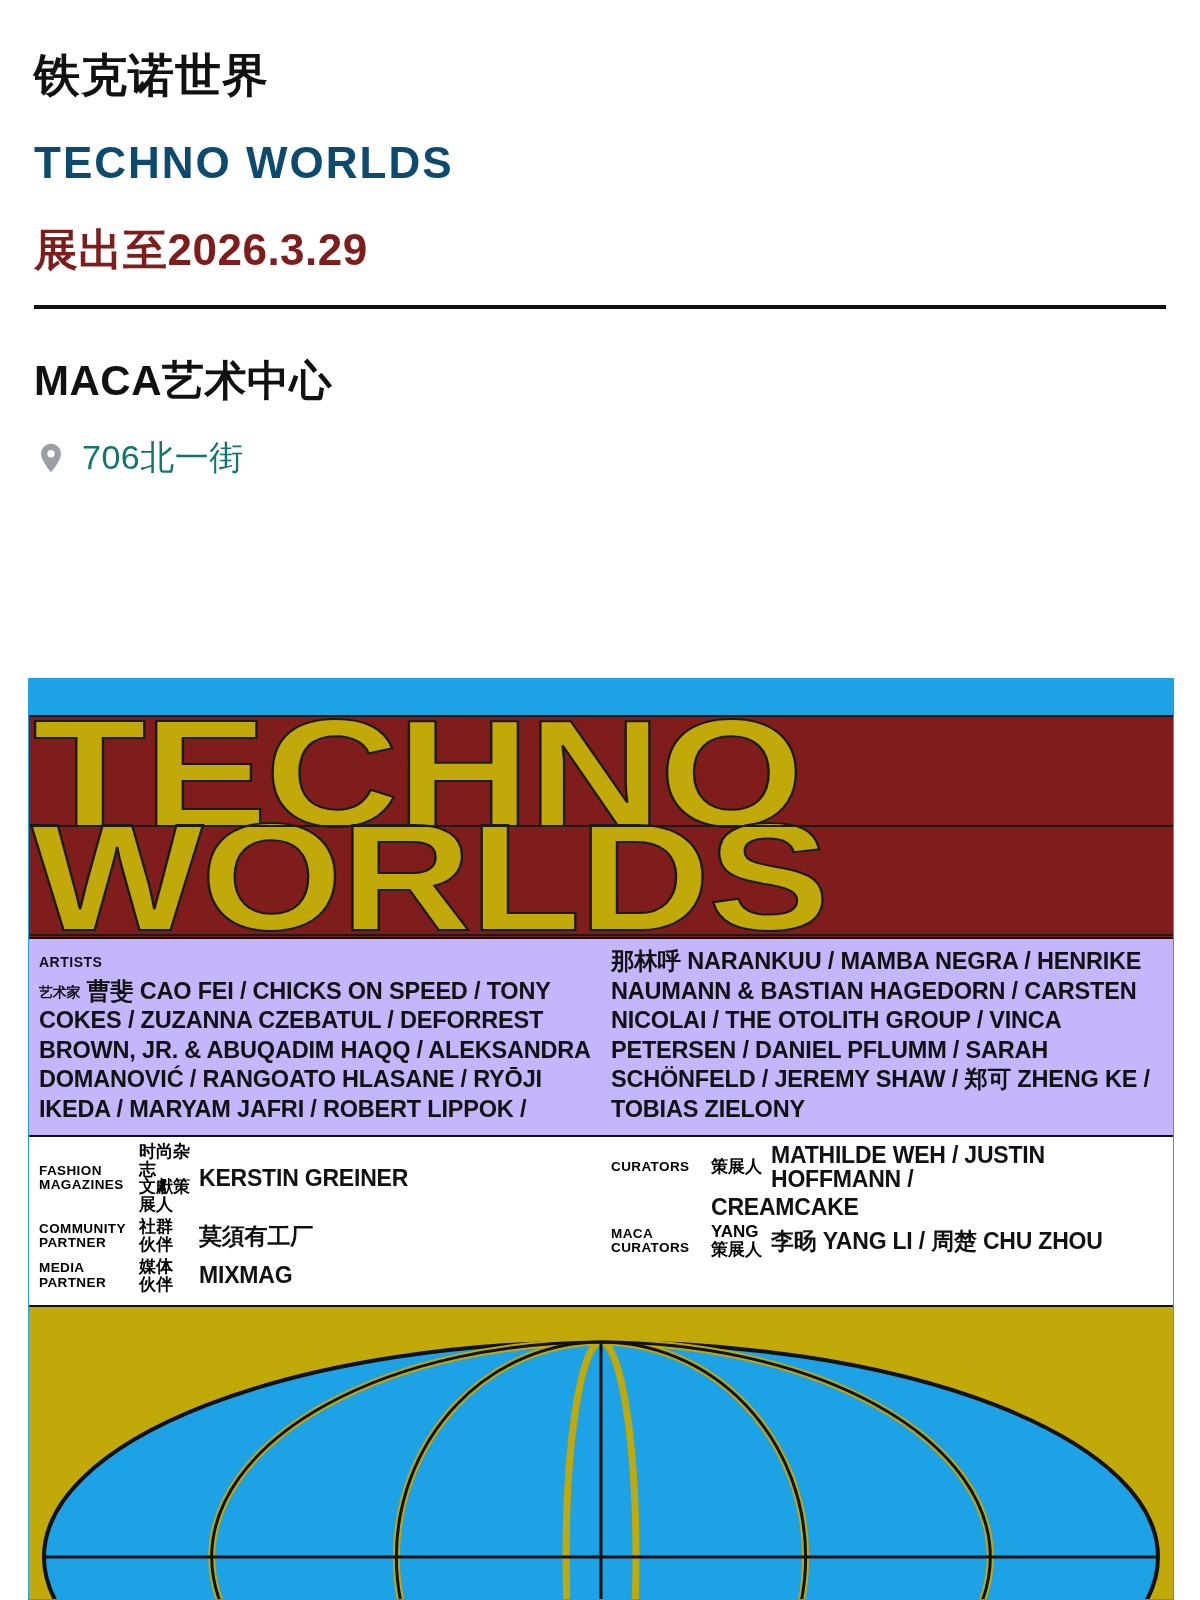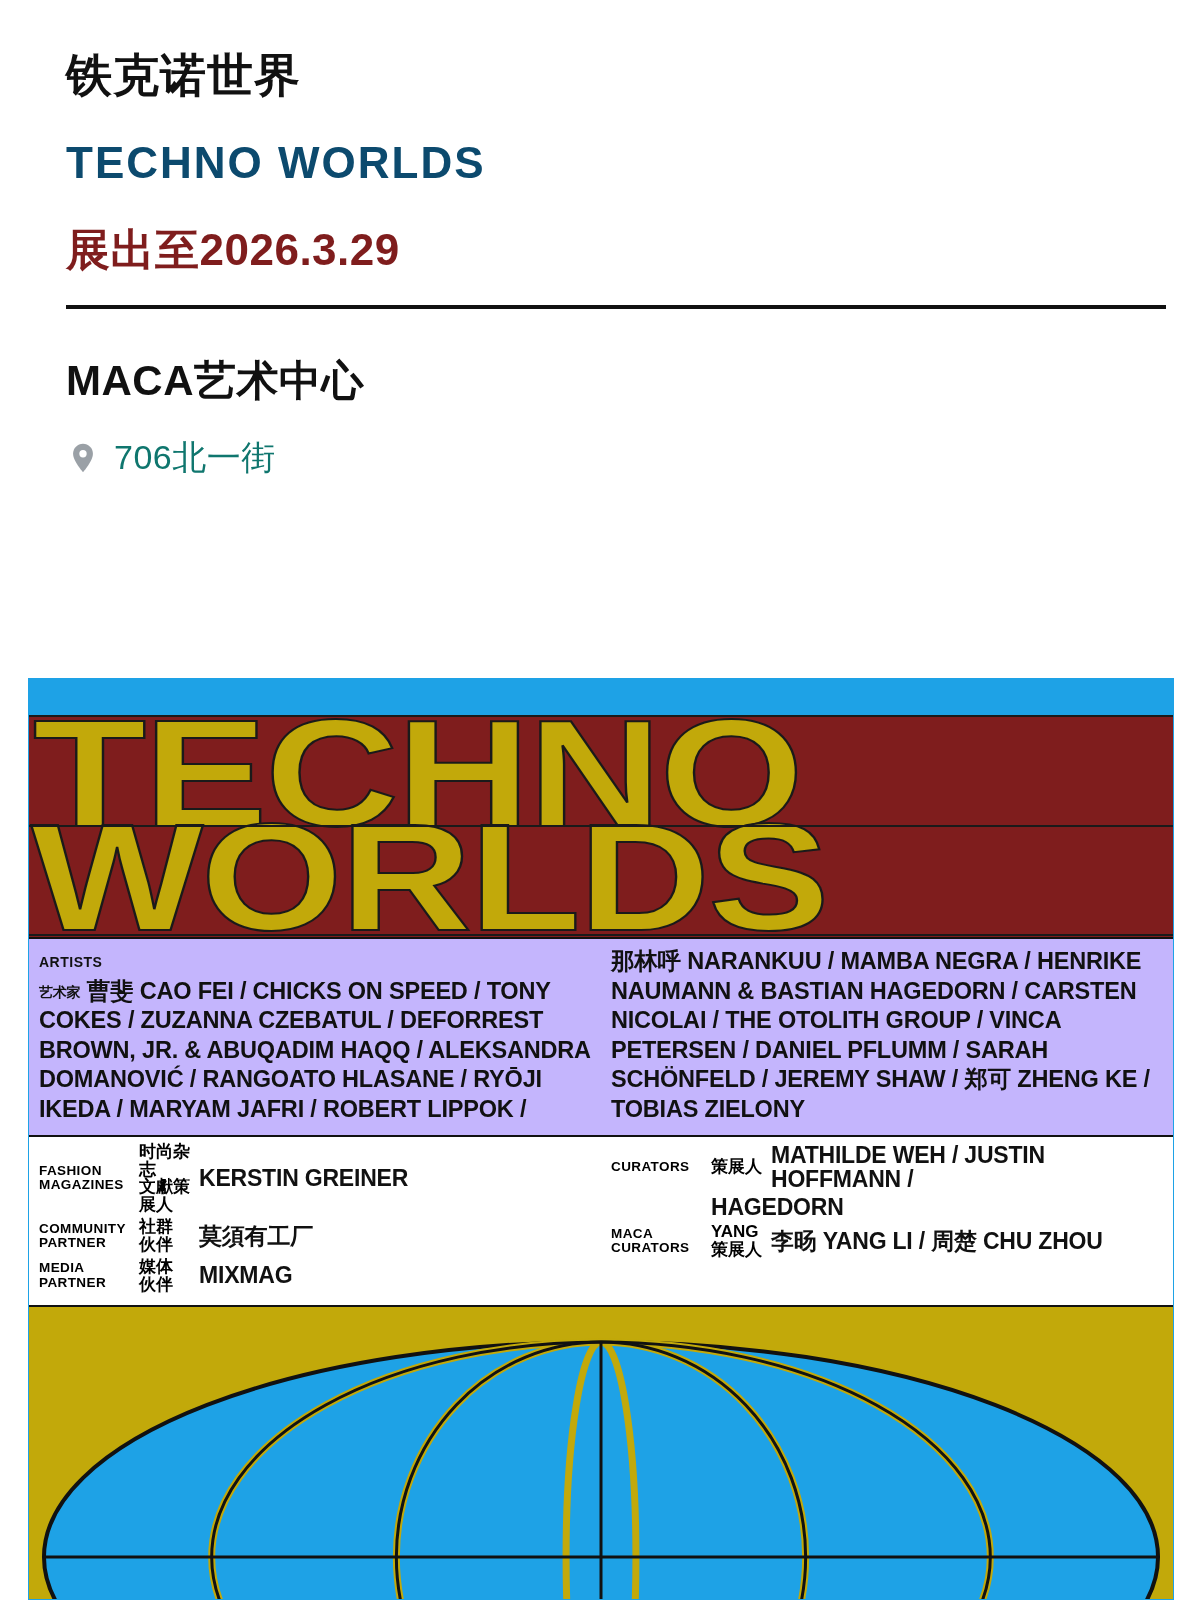--- a/index.html
+++ b/index.html
@@ -8,21 +8,20 @@
     height: 1600px;
     background: #ffffff;
     font-family: "Liberation Sans", sans-serif;
     overflow: hidden;
   }
   .page {
     width: 1200px;
     height: 1600px;
     position: relative;
     background: #fff;
-    padding-left: 32px;
   }
   .header {
     padding: 48px 34px 0 34px;
   }
   .title-cn {
     font-size: 46px;
     font-weight: bold;
     color: #111;
     letter-spacing: 1px;
     line-height: 1.2;
@@ -302,21 +301,21 @@
         </div>
 
         <div class="partners-col">
 
           <div class="prow">
             <span class="ptag">CURATORS</span>
             <span class="ptag-cn">策展人</span>
             <span class="pval">MATHILDE WEH / JUSTIN HOFFMANN /</span>
           </div>
           <div class="prow">
-            <span class="pval indent">HAGEDORN</span>
+            <span class="pval indent">CREAMCAKE</span>
           </div>
 
           <div class="prow">
             <span class="ptag">MACA CURATORS</span>
             <span class="ptag-cn">YANG 策展人</span>
             <span class="pval">李旸 YANG LI / 周楚 CHU ZHOU</span>
           </div>
 
         </div>
       </div>

